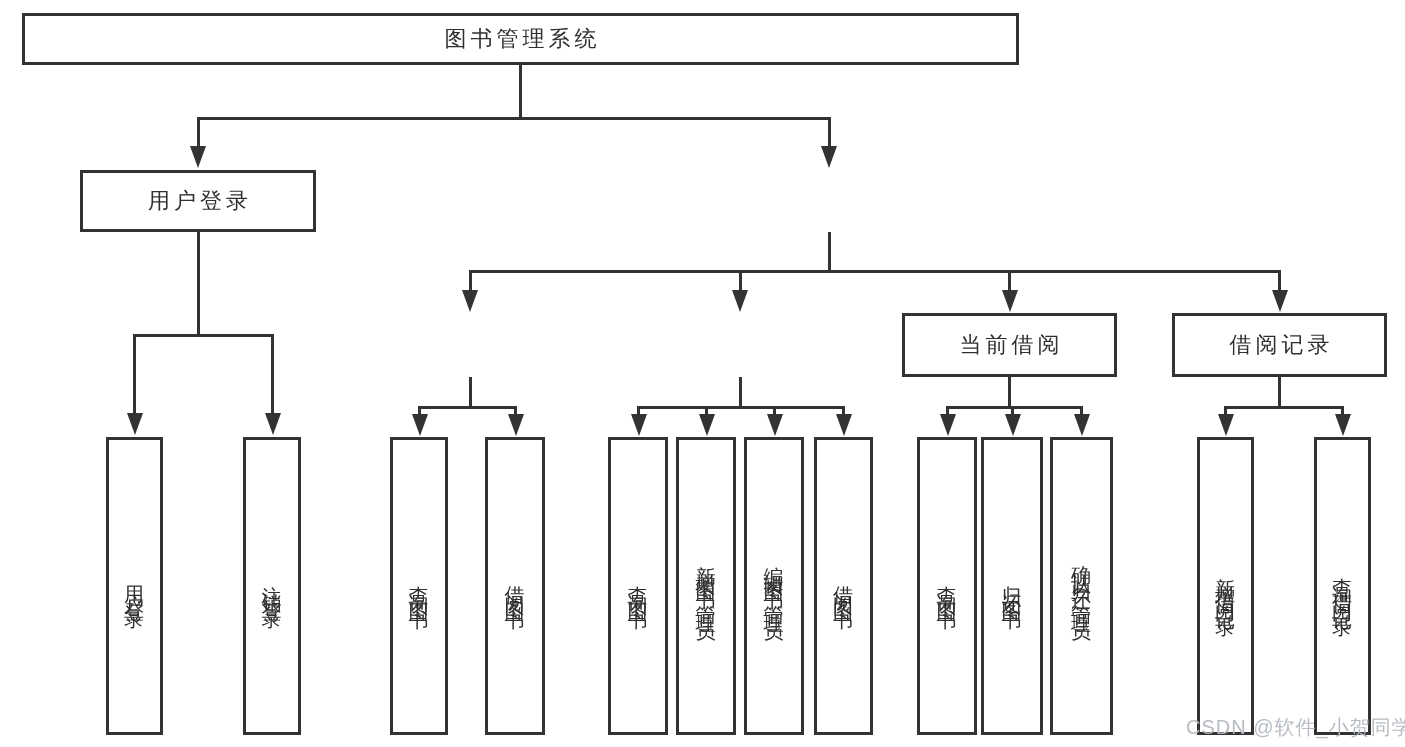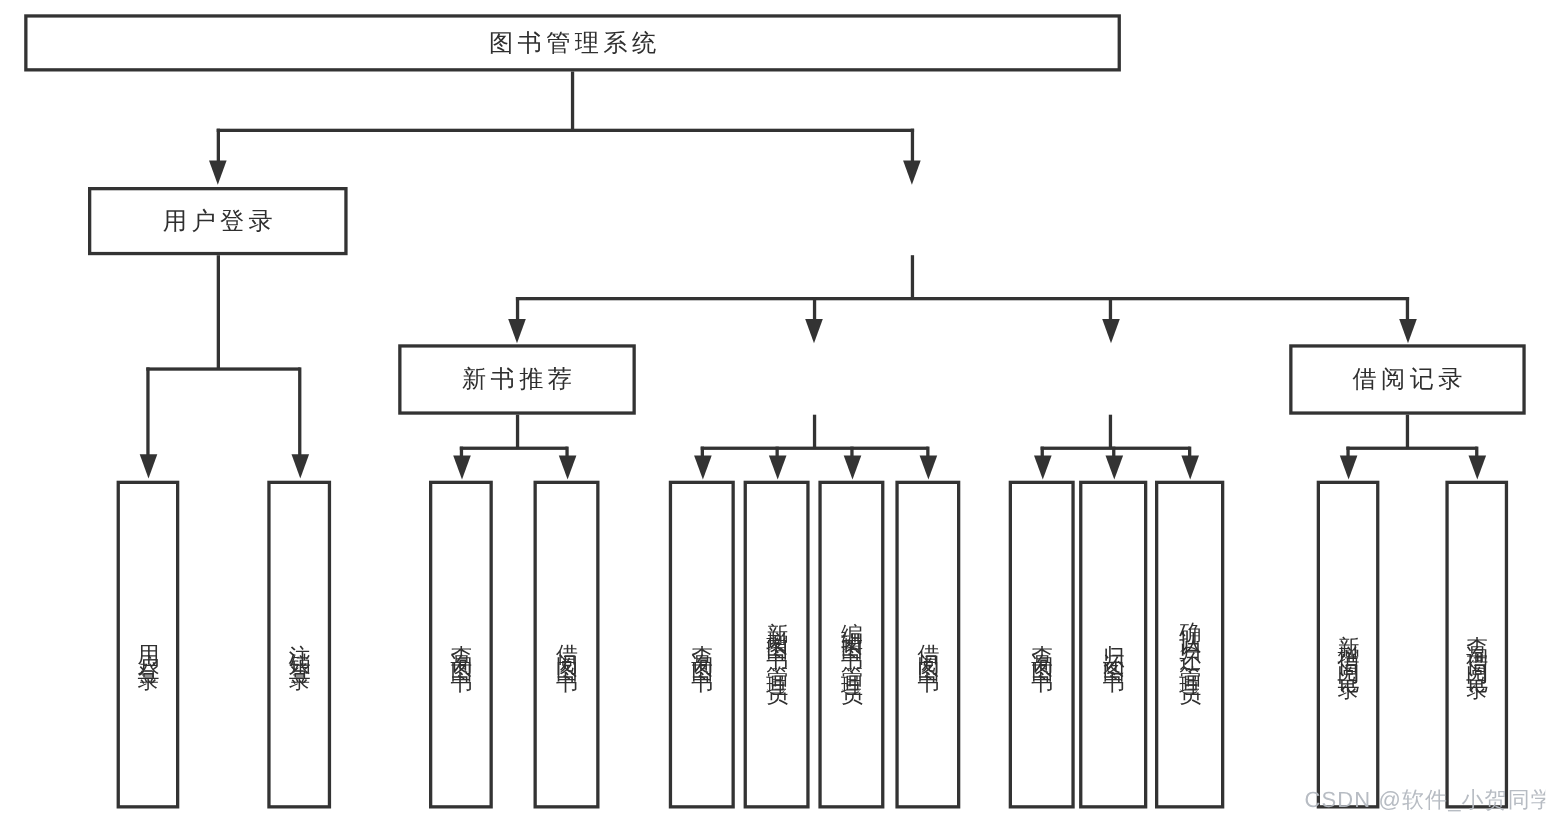--- a/index.html
+++ b/index.html
@@ -78,21 +78,21 @@
   <div class="hl" style="left:469px;top:270px;width:812px"></div>
   <div class="vl" style="left:469px;top:270px;height:21px"></div>
   <div class="ar" style="left:462px;top:290px"></div>
   <div class="vl" style="left:739px;top:270px;height:21px"></div>
   <div class="ar" style="left:732px;top:290px"></div>
   <div class="vl" style="left:1008px;top:270px;height:21px"></div>
   <div class="ar" style="left:1002px;top:290px"></div>
   <div class="vl" style="left:1278px;top:270px;height:21px"></div>
   <div class="ar" style="left:1272px;top:290px"></div>
 
-  <div class="box hbox" style="left:362px;top:313px;width:216px;height:64px">新书推荐</div>
+  <div class="box hbox" style="left:902px;top:313px;width:215px;height:64px">当前借阅</div>
   <div class="box hbox" style="left:1172px;top:313px;width:215px;height:64px">借阅记录</div>
 
   <div class="vl" style="left:469px;top:377px;height:31px"></div>
   <div class="hl" style="left:418px;top:406px;width:98px"></div>
   <div class="vl" style="left:418px;top:406px;height:10px"></div>
   <div class="ar" style="left:412px;top:414px"></div>
   <div class="vl" style="left:514px;top:406px;height:10px"></div>
   <div class="ar" style="left:508px;top:414px"></div>
 
   <div class="vl" style="left:739px;top:377px;height:31px"></div>

